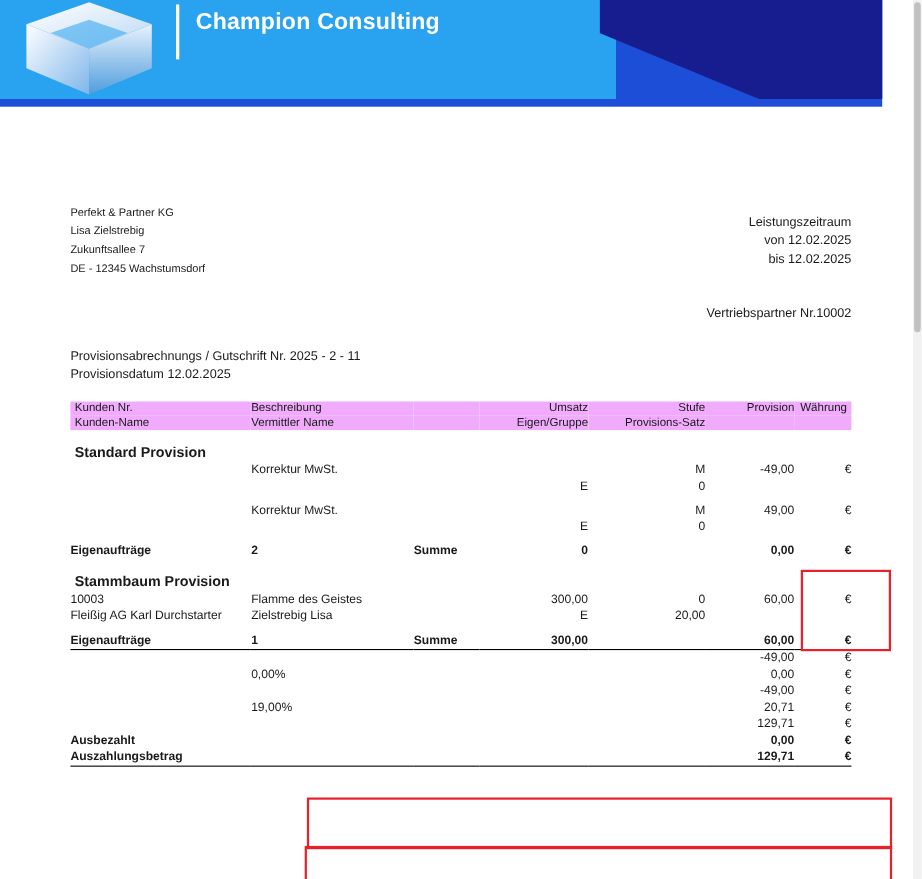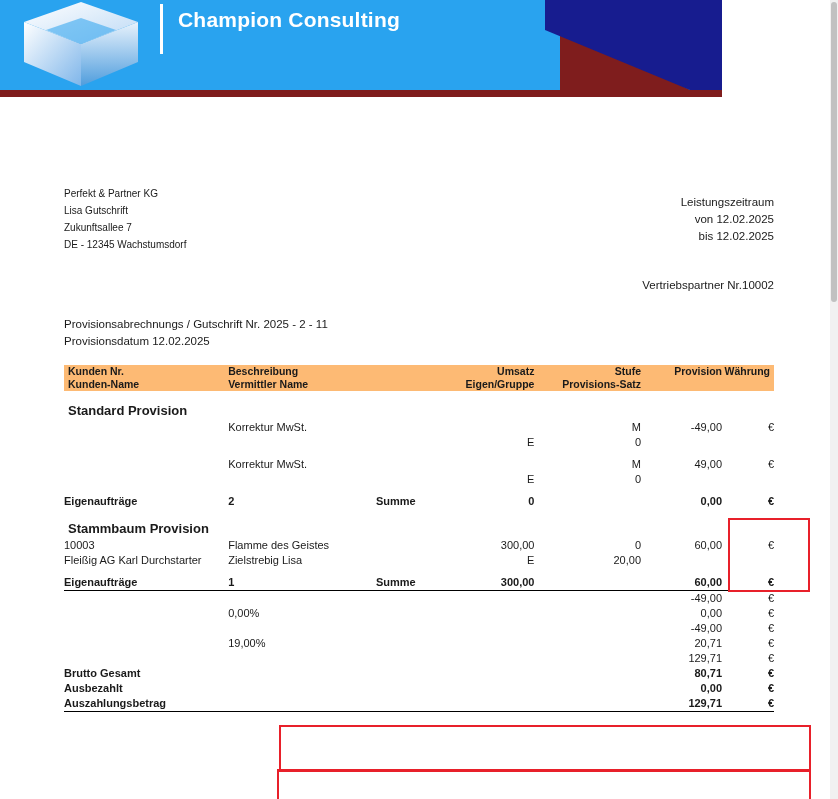--- a/index.html
+++ b/index.html
@@ -12,23 +12,23 @@
     background: #ffffff;
     font-family: "Liberation Sans", sans-serif;
     color: #1a1a1a;
     overflow: hidden;
     position: relative;
   }
 
   
   .header {
     position: relative;
-    width: 722px;
+    width: 802px;
     height: 97px;
-    background: #7f1d1d;
+    background: #1d4ed8;
     overflow: hidden;
   }
   .header-blue {
     position: absolute;
     left: 0; top: 0;
     width: 838px;
     height: 90px;
     background: #29a3ef;
     clip-path: polygon(0 0, 838px 0, 838px 90px, 690px 90px, 560px 22px, 560px 90px, 0 90px);
   }
@@ -113,22 +113,22 @@
   table.main {
     border-collapse: collapse;
     width: 710px;
     font-size: 11px;
   }
   table.main td, table.main th {
     padding: 0;
     vertical-align: top;
   }
   thead th {
-    background: #fdba74;
-    font-weight: bold;
+    background: #f0abfc;
+    font-weight: normal;
     font-size: 10.5px;
     padding: 4px 4px 4px 0;
     text-align: left;
     line-height: 13px;
   }
   .col-a { width: 162px; padding-left: 4px !important; }
   .col-b { width: 150px; }
   .col-c { width: 60px; }
   .col-d { width: 100px; text-align: right !important; }
   .col-e { width: 108px; text-align: right !important; }
@@ -219,21 +219,21 @@
   </div>
 
   <div class="header-divider"></div>
   <div class="header-title">Champion Consulting</div>
 </div>
 
 <div class="page">
 
   <div class="addr-block">
     <div>Perfekt &amp; Partner KG</div>
-    <div>Lisa Gutschrift</div>
+    <div>Lisa Zielstrebig</div>
     <div>Zukunftsallee 7</div>
     <div>DE - 12345 Wachstumsdorf</div>
   </div>
 
   <div class="period-block">
     <div>Leistungszeitraum</div>
     <div>von 12.02.2025</div>
     <div>bis 12.02.2025</div>
   </div>
 
@@ -401,29 +401,20 @@
           <td class="pad-l"></td>
           <td></td>
           <td></td>
           <td class="r"></td>
           <td class="r"></td>
           <td class="r">129,71</td>
           <td class="r pad-r">€</td>
         </tr>
 
         <tr class="sum-row">
-          <td class="pad-l">Brutto Gesamt</td>
-          <td></td>
-          <td></td>
-          <td class="r"></td>
-          <td class="r"></td>
-          <td class="r">80,71</td>
-          <td class="r pad-r">€</td>
-        </tr>
-        <tr class="sum-row">
           <td class="pad-l">Ausbezahlt</td>
           <td></td>
           <td></td>
           <td class="r"></td>
           <td class="r"></td>
           <td class="r">0,00</td>
           <td class="r pad-r">€</td>
         </tr>
         <tr class="sum-row rule-bottom">
           <td class="pad-l">Auszahlungsbetrag</td>

